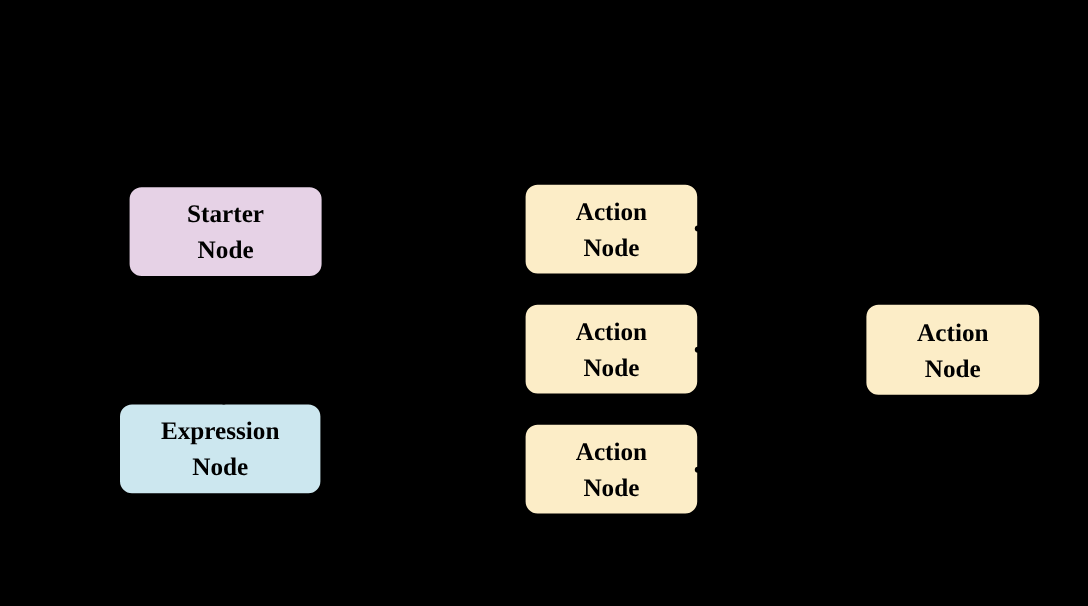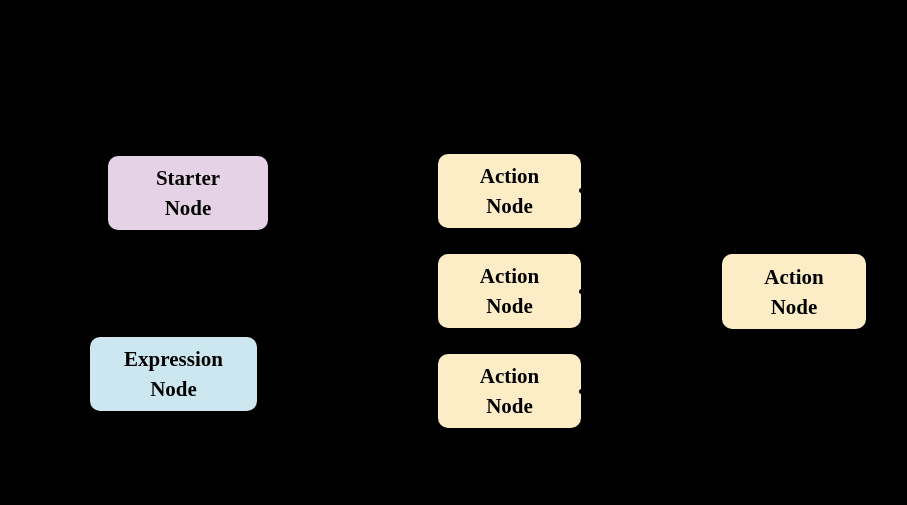--- a/index.html
+++ b/index.html
@@ -29,21 +29,21 @@
   }
   .node-label {
     font-weight: bold;
     font-size: 21px;
     line-height: 30px;
     color: #000000;
     white-space: pre-line;
   }
   
   #node-starter    { left: 106px; top: 115px; width: 164px; height: 78px; }
-  #node-expression { left: 88px; top: 296px; width: 171px; height: 78px; }
+  #node-expression { left: 98px; top: 296px; width: 171px; height: 78px; }
   #node-action-1   { left: 436px; top: 113px; width: 147px; height: 78px; }
   #node-action-2   { left: 436px; top: 213px; width: 147px; height: 78px; }
   #node-action-3   { left: 436px; top: 313px; width: 147px; height: 78px; }
   #node-action-4   { left: 720px; top: 213px; width: 148px; height: 79px; }
 
   
   .connector-dot {
     position: absolute;
     width: 5px;
     height: 5px;

